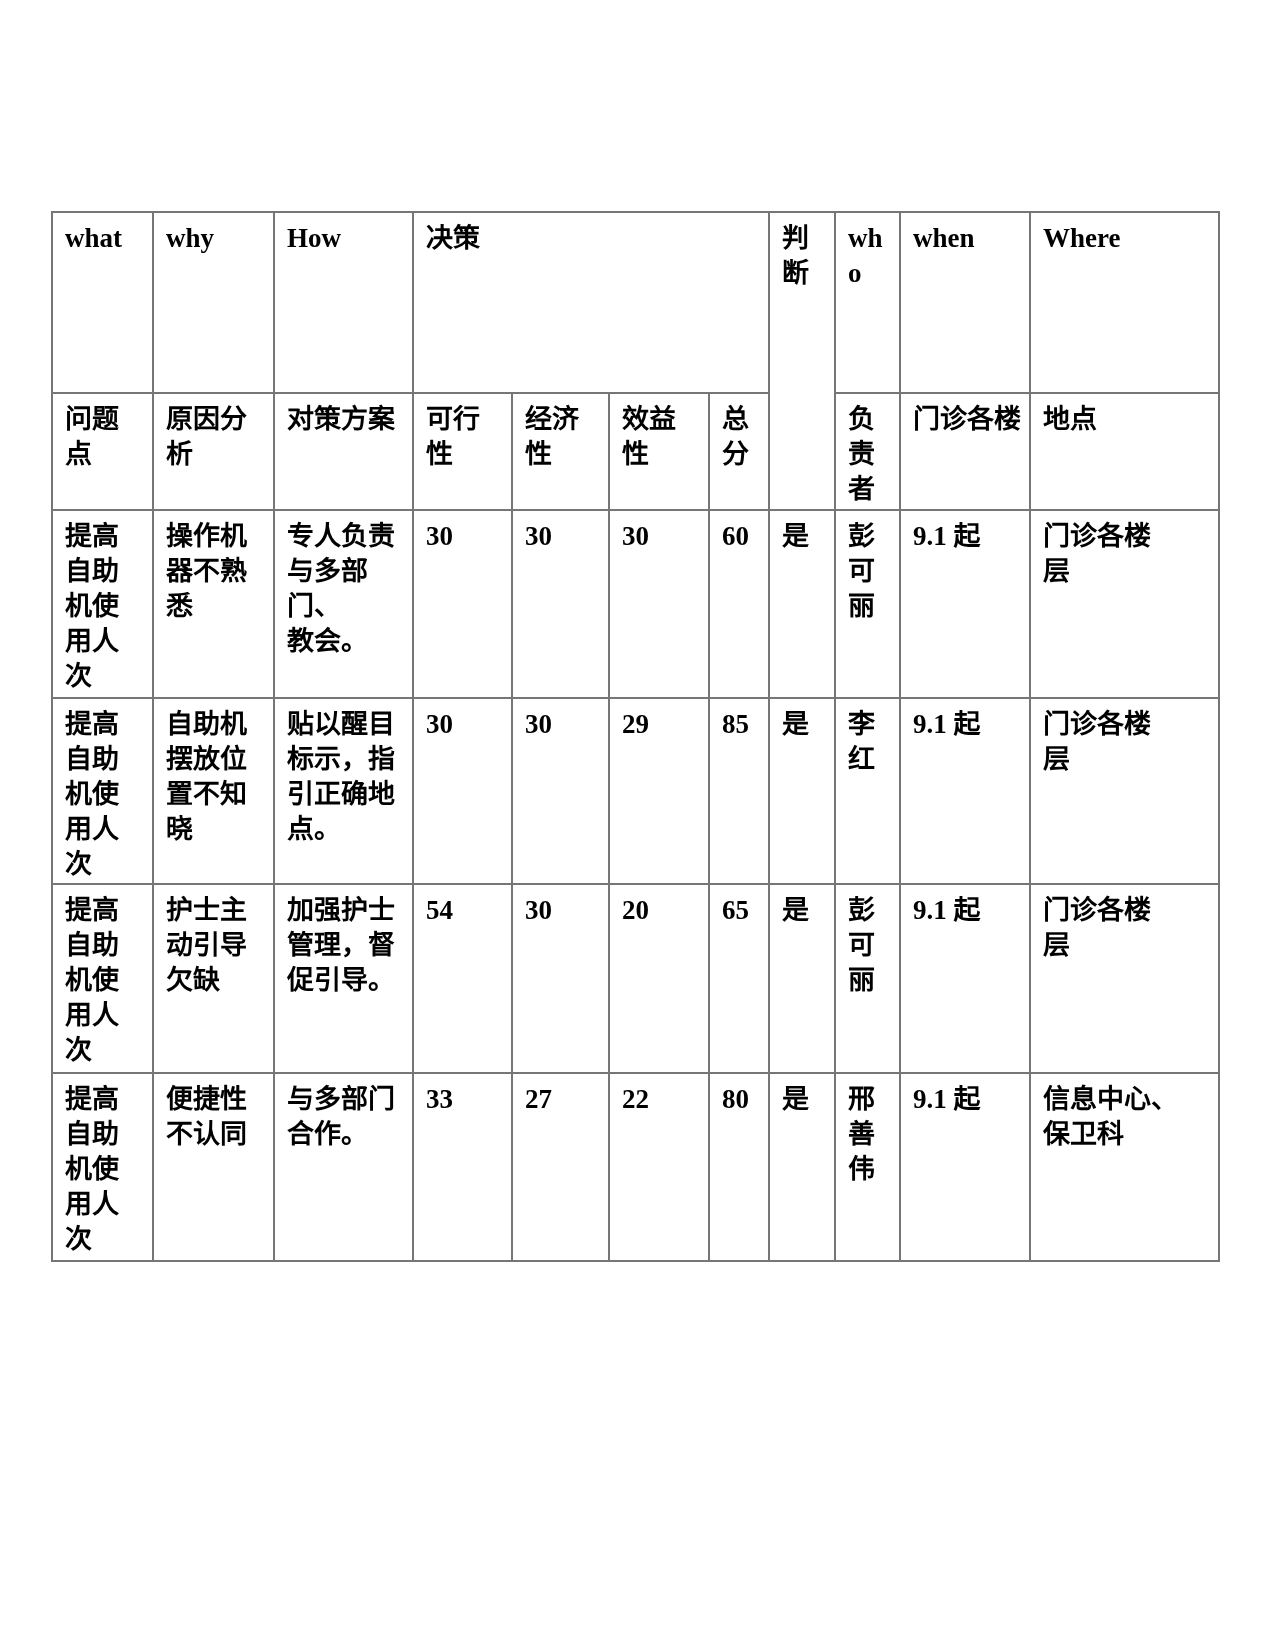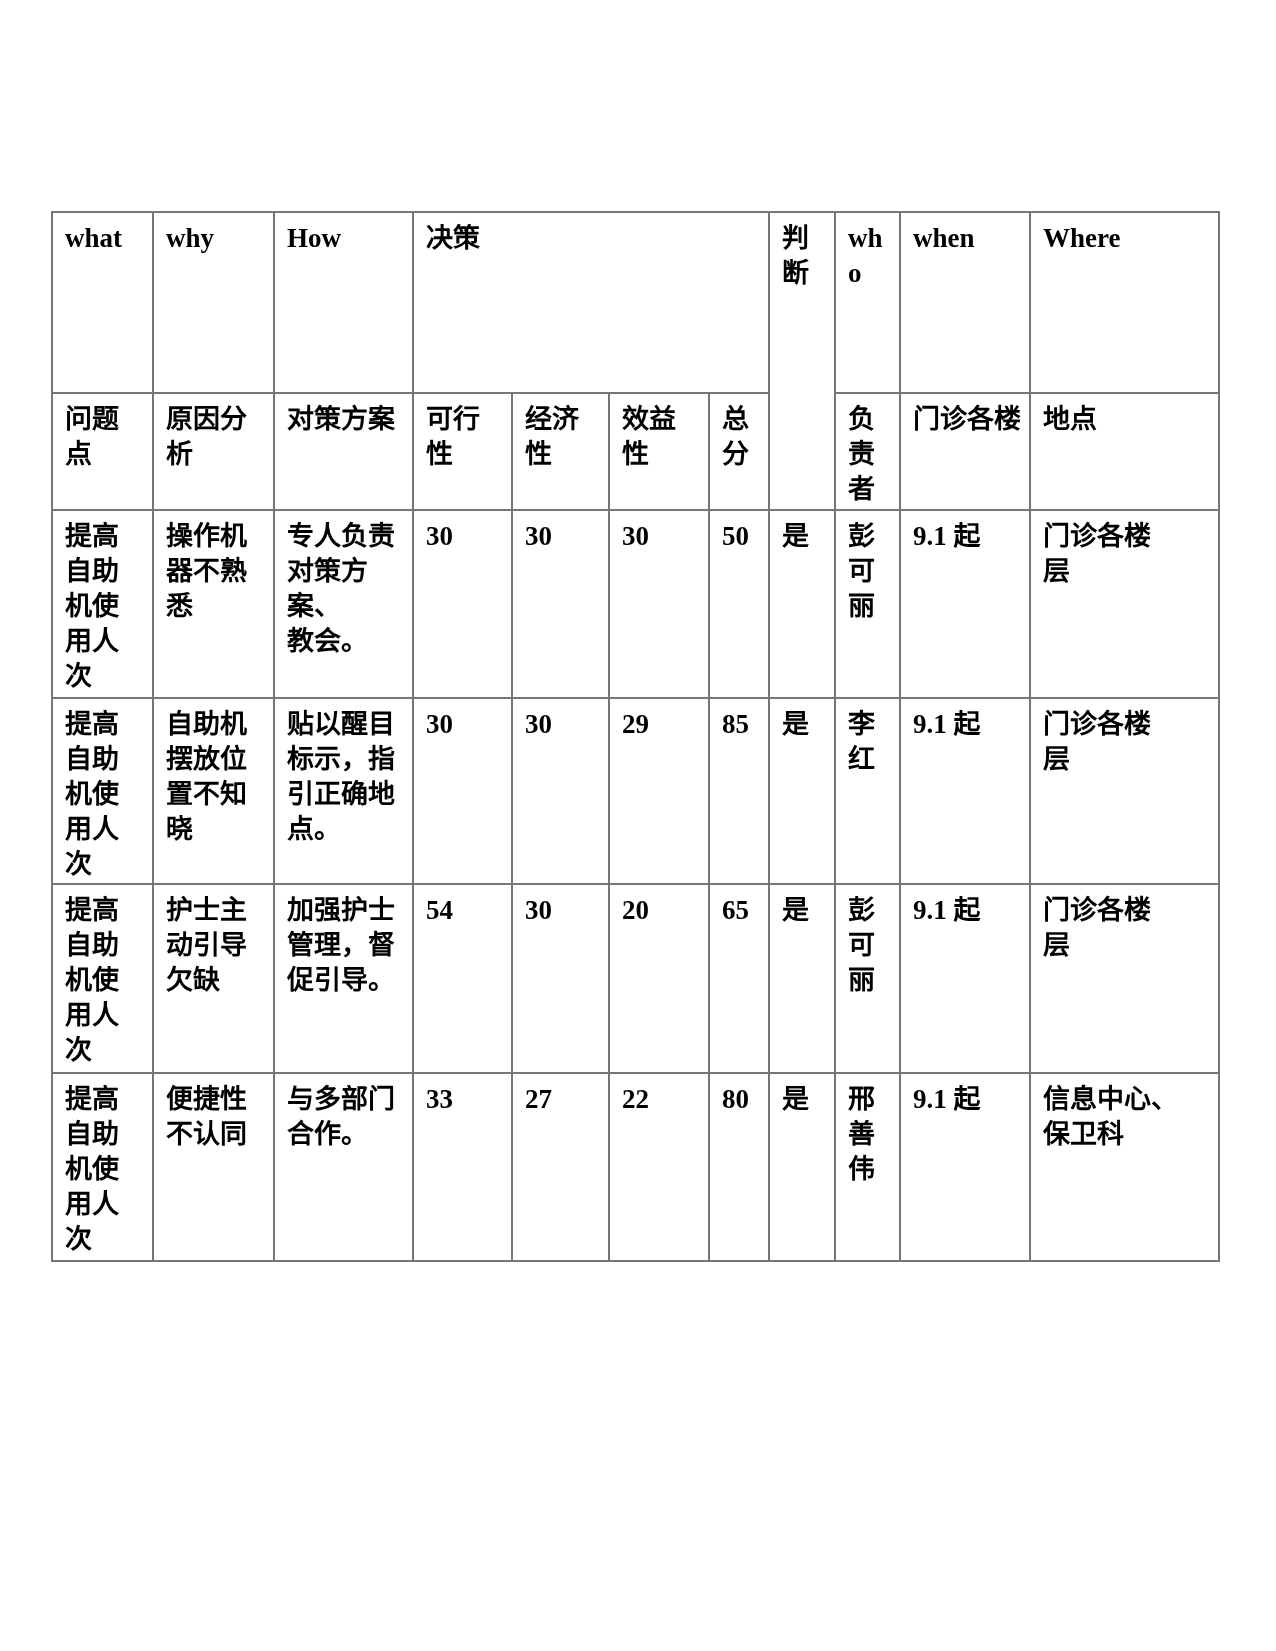--- a/index.html
+++ b/index.html
@@ -96,26 +96,26 @@
     <tr style="height:188px">
       <td>提高
 自助
 机使
 用人
 次</td>
       <td>操作机
 器不熟
 悉</td>
       <td>专人负责
-对策方案、
+与多部门、
 教会。</td>
       <td class="num">30</td>
       <td class="num">30</td>
       <td class="num">30</td>
-      <td class="num">50</td>
+      <td class="num">60</td>
       <td>是</td>
       <td>彭
 可
 丽</td>
       <td>9.1 起</td>
       <td>门诊各楼
 层</td>
     </tr>
 
     <tr style="height:186px">

